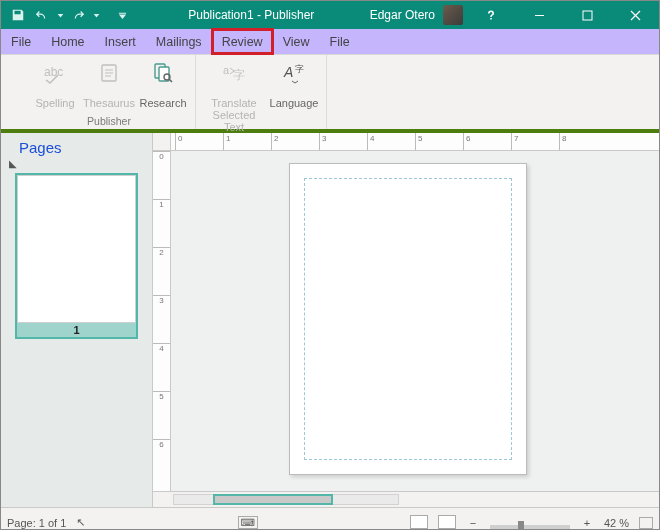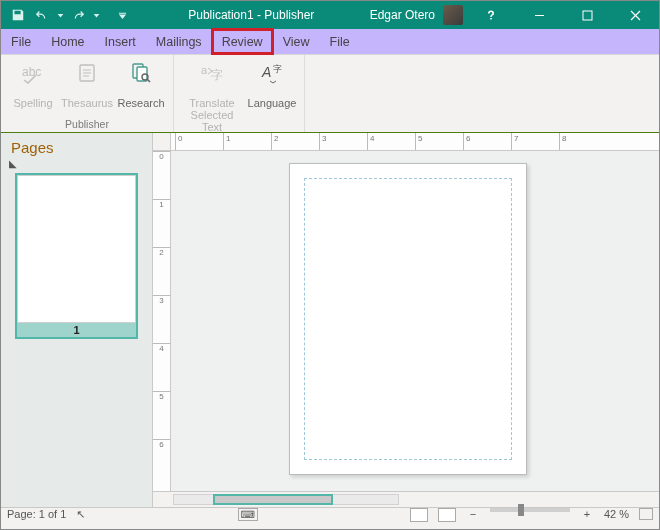--- a/index.html
+++ b/index.html
@@ -18,33 +18,33 @@
 .title-right .avatar { width: 20px; height: 20px; border-radius: 2px; background: linear-gradient(135deg,#6b5b4b,#3b3b3b); }
 .winbtn { width: 40px; height: 28px; display: flex; align-items: center; justify-content: center; color: #fff; cursor: pointer; }
 .winbtn svg { display:block; }
 
 
 .tabs { height: 26px; background: #c4b5fd; display: flex; align-items: stretch; border-bottom: 1px solid #d9d9d9; font-size: 12.5px; color: #444; }
 .tab { padding: 0 10px; display: flex; align-items: center; cursor: pointer; }
 .tab.highlighted { outline: 3px solid #d2202b; outline-offset: -2px; }
 
 
-.ribbon { height: 78px; background: #f3f2f1; border-bottom: 1px solid #4d7c0f; display: flex; }
+.ribbon { height: 78px; background: #f3f2f1; border-bottom: 4px solid #4d7c0f; display: flex; padding-left: 22px; }
 .group { display: flex; flex-direction: column; align-items: center; border-right: 1px solid #dcdcdc; padding: 4px 8px 2px 8px; }
 .group .tools { flex: 1; display: flex; align-items: flex-start; gap: 6px; }
 .bigbtn { width: 48px; display: flex; flex-direction: column; align-items: center; gap: 2px; cursor: pointer; color: #666; }
 .bigbtn.disabled { color: #b3b3b3; cursor: default; }
 .bigbtn .ic { width: 28px; height: 28px; display:flex; align-items:center; justify-content:center; }
 .bigbtn .lbl { font-size: 11px; line-height: 12px; text-align: center; white-space: pre-line; margin-top: 8px; }
 .group .gname { font-size: 10.5px; color: #7a7a7a; padding-top: 2px; }
 
 
 .body { flex: 1; display: flex; min-height: 0; background: #e6ebea; }
 .pagespanel { width: 152px; background: #e6ebea; border-right: 1px solid #c9c9c9; display: flex; flex-direction: column; }
-.pagespanel .phdr { font-size: 15px; color: #a16207; padding: 6px 10px 2px 10px; }
+.pagespanel .phdr { font-size: 15px; color: #1d4ed8; padding: 6px 10px 2px 10px; margin-left: 8px; }
 .pagespanel .collapse-arrow { font-size: 10px; color: #555; padding-left: 8px; cursor: pointer; }
 .thumbwrap { padding: 4px 14px; }
 .thumb { border: 2px solid #52b7a9; background: #fff; position: relative; }
 .thumb .tpage { width: 100%; height: 148px; background: #fff; border: 1px solid #cfcfcf; }
 .thumb .tnum { background: #9fd4cc; text-align: center; font-size: 11px; font-weight: bold; color: #222; padding: 1px 0; }
 
 .editor { flex: 1; display: flex; flex-direction: column; min-width: 0; }
 .hruler { height: 18px; background: #fdfdfd; border-bottom: 1px solid #c9c9c9; position: relative; overflow: hidden; font-size: 8px; color: #777; }
 .hruler .ticks { position: absolute; left: 22px; right: 0; top: 0; bottom: 0; display:flex; }
 .hruler .tick { width: 48px; border-left: 1px solid #bbb; position: relative; }
@@ -56,21 +56,21 @@
 .vruler .vtick { height:48px; border-top:1px solid #bbb; font-size:8px; color:#777; text-align:center; }
 .canvas { flex: 1; background: #eef1f0; position: relative; overflow: hidden; }
 .page { position: absolute; left: 118px; top: 12px; width: 238px; height: 312px; background: #fff; border: 1px solid #bcbcbc; box-shadow: 2px 2px 4px rgba(0,0,0,.15); }
 .page .margins { position:absolute; left:14px; top:14px; right:14px; bottom:14px; border: 1px dashed #9ec7d8; }
 
 .hscroll { height: 16px; background: #f3f2f1; border-top: 1px solid #c9c9c9; position: relative; }
 .hscroll .track { position:absolute; left:20px; right:260px; top:2px; bottom:2px; background:#eaeaea; border:1px solid #d2d2d2; }
 .hscroll .thumb { position:absolute; left:60px; width:120px; top:2px; bottom:2px; background:#c9c9c9; }
 
 
-.status { height: 22px; background: #f3f2f1; border-top: 1px solid #c9c9c9; display: flex; align-items: flex-start; font-size: 11px; color: #555; padding: 0 6px; gap: 10px; }
+.status { height: 22px; background: #f3f2f1; border-top: 1px solid #c9c9c9; display: flex; align-items: flex-end; font-size: 11px; color: #555; padding: 0 6px; gap: 10px; }
 .status .spacer { flex: 1; }
 .status .viewbtn { width:18px; height:14px; border:1px solid #aaa; background:#fff; cursor:pointer; }
 .status .zoomslider { width: 80px; height: 4px; background:#cfcfcf; position:relative; }
 .status .zoomslider .zthumb { position:absolute; left:28px; top:-4px; width:6px; height:12px; background:#888; }
 .status .zbtn { width:14px; text-align:center; cursor:pointer; }
 .cursor-icon { font-size:11px; }
 </style>
 </head>
 <body>
 

